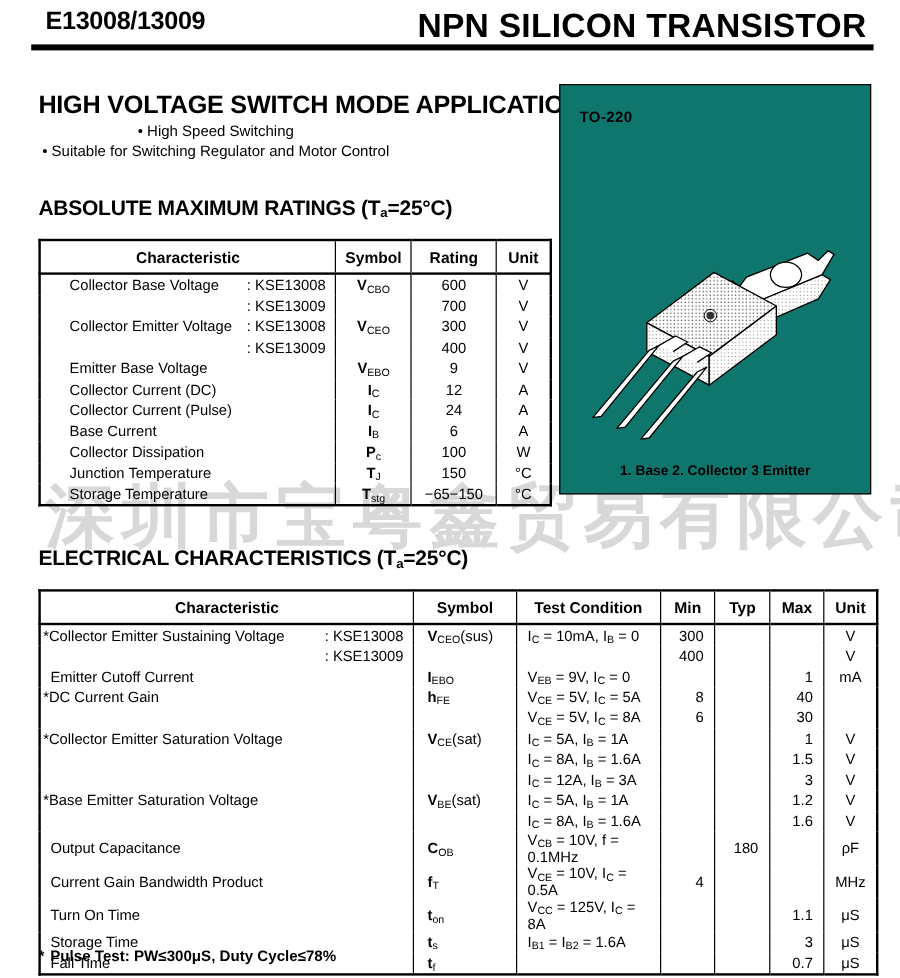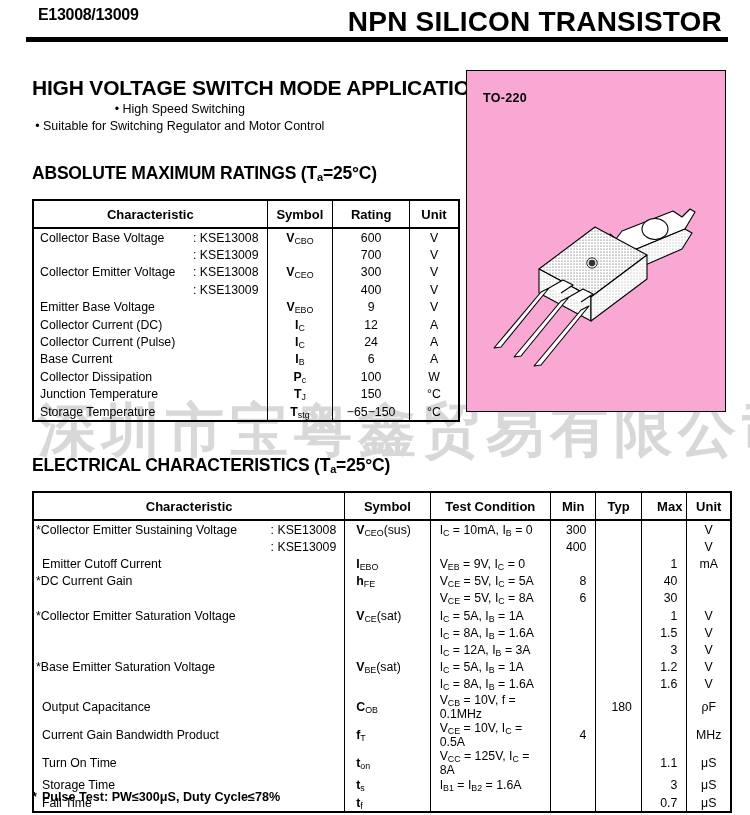--- a/index.html
+++ b/index.html
@@ -38,21 +38,21 @@
   
   .header {
     position: absolute;
     left: 0; top: 0;
     width: 750px;
     height: 48px;
   }
   .part-no {
     position: absolute;
     left: 38px; top: 6px;
-    font-size: 16px;
+    font-size: 21px;
     font-weight: 700;
     letter-spacing: -0.3px;
   }
   .header-title {
     position: absolute;
     right: 28px; top: 6px;
     font-size: 28px;
     font-weight: 700;
     letter-spacing: 0.2px;
   }
@@ -127,34 +127,34 @@
   .c-right  { text-align: right; padding-right: 9px !important; }
   .c-left   { text-align: left; }
 
   
   #amr { left: 32px; top: 199px; width: 428px; }
   #amr td { height: 17.4px; }
   #amr .col-char { width: 232px; }
   #amr .col-sym  { width: 62px; }
   #amr .col-rat  { width: 78px; }
   #amr .col-unit { width: 48px; }
-  #amr .char-cell { padding-left: 6px; }
+  #amr .char-cell { padding-left: 24px; }
   .char-split { display: flex; justify-content: space-between; }
   .char-split .lbl { white-space: nowrap; }
   .char-split .pn  { white-space: nowrap; padding-right: 4px;}
 
   
   #ec { left: 32px; top: 491px; width: 700px; }
   #ec td { height: 17.2px; }
   #ec .col-char { width: 318px; }
   #ec .col-sym  { width: 78px; }
   #ec .col-cond { width: 136px; }
   #ec .col-min  { width: 38px; }
   #ec .col-typ  { width: 38px; }
-  #ec .col-max  { width: 38px; text-align: right; }
+  #ec .col-max  { width: 38px; }
   #ec .col-unit { width: 40px; }
   #ec .char-cell { padding-left: 8px; }
   #ec .cond-cell { padding-left: 9px; }
   #ec .sym-cell  { padding-left: 11px; }
 
   .star { margin-left: -6px; margin-right: 0px; }
 
   sub { font-size: 0.72em; vertical-align: baseline; position: relative; top: 2px; }
 
   .footnote {
@@ -164,21 +164,21 @@
     font-weight: 700;
   }
   .footnote .fstar { margin-right: 5px; }
 
   
   .pkg-box {
     position: absolute;
     left: 466px; top: 70px;
     width: 258px; height: 340px;
     border: 1.6px solid #000;
-    background: #f9a8d4;
+    background: #0f766e;
   }
   .pkg-label {
     position: absolute;
     left: 16px; top: 20px;
     font-size: 12.5px;
     font-weight: 700;
     letter-spacing: 0.3px;
   }
   .pkg-pins {
     position: absolute;
@@ -386,20 +386,21 @@
 
         <path d="M84 152 L92 148 L44 207 L37 208 Z" fill="#ffffff"></path>
 
         <path d="M104 161 L112 157 L64 216 L57 217 Z" fill="#ffffff"></path>
 
         <path d="M72 139 L86 131 L96 136 L84 144" fill="#ffffff"></path>
         <path d="M92 148 L106 140 L116 145 L104 153" fill="#ffffff"></path>
       </g>
     </svg>
 
+    <div class="pkg-pins">1. Base 2. Collector 3  Emitter</div>
   </div>
 
   <div class="sec-title" id="ec-title">
     <span>ELECTRICAL CHARACTERISTICS (T</span><sub>a</sub><span>=25°C)</span>
   </div>
 
   <table class="ds" id="ec">
     <thead>
       <tr>
         <th class="col-char outerL">Characteristic</th>

